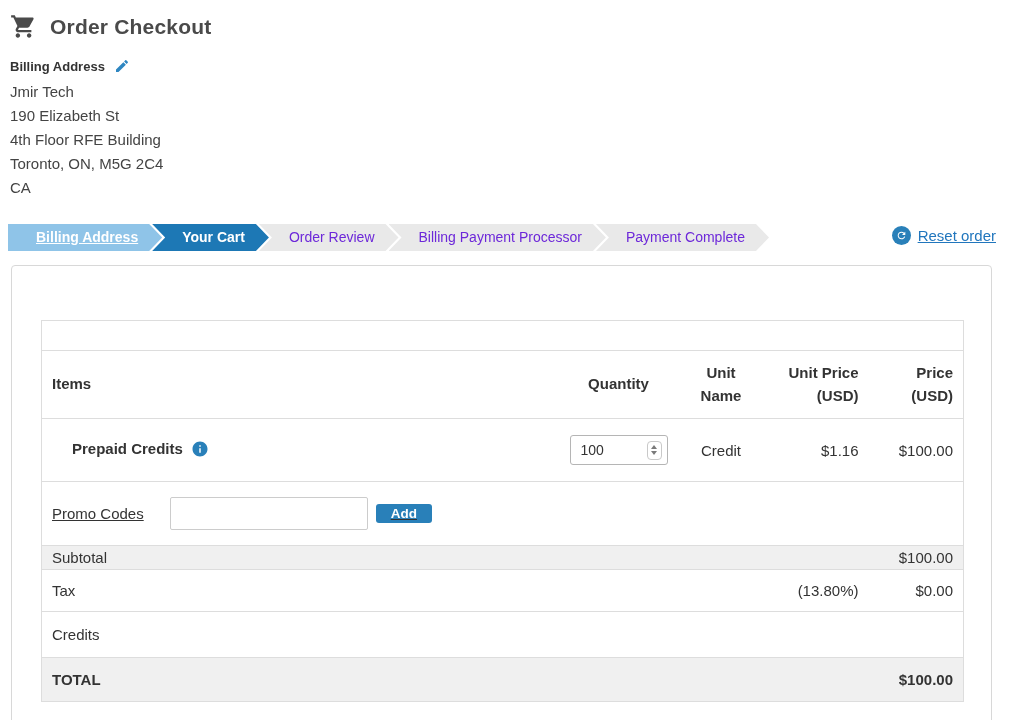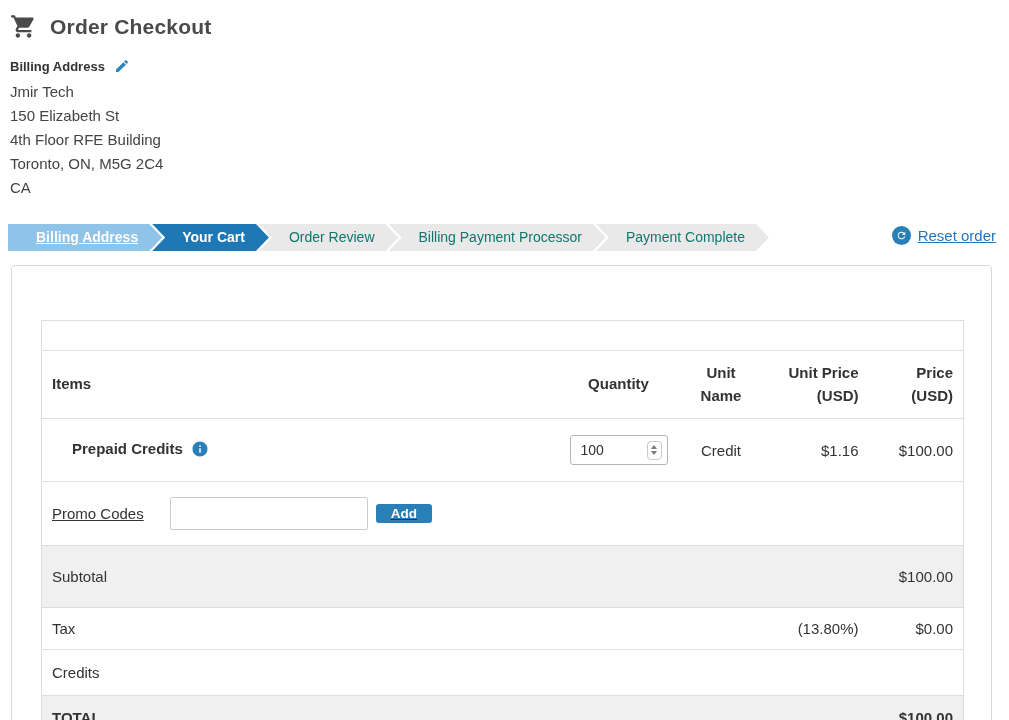--- a/index.html
+++ b/index.html
@@ -23,21 +23,21 @@
   .billing { margin: 18px 0 0 10px; }
   .billing-label-row { display: flex; align-items: center; gap: 9px; margin-bottom: 6px; }
   .billing-label { font-size: 13px; font-weight: bold; color: #333; }
   .billing-line { font-size: 15px; color: #444; line-height: 24px; }
 
   
   .stepper-row { position: relative; margin-top: 24px; height: 27px; }
   .steps { display: flex; height: 27px; padding-left: 8px; }
   .step {
     height: 27px; line-height: 27px;
-    font-size: 14px; color: #0f766e;
+    font-size: 14px; color: #6d28d9;
     background: #e9e9e9;
     padding: 0 24px 0 30px;
     white-space: nowrap;
     margin-left: -10px;
     clip-path: polygon(0 0, calc(100% - 13px) 0, 100% 50%, calc(100% - 13px) 100%, 0 100%, 13px 50%);
   }
   .step--visited {
     margin-left: 0;
     background: #8fc4e8; color: #fff; font-weight: bold; text-decoration: underline;
     padding-left: 28px;
@@ -103,21 +103,21 @@
     padding: 0 8px; font-size: 14px; font-family: "Liberation Sans", sans-serif;
   }
   .add-btn {
     margin-left: 8px; height: 19px; padding: 0 15px;
     background: #2980b9; color: #fff;
     border: none; border-radius: 3px;
     font-size: 13.5px; font-weight: bold; font-family: "Liberation Sans", sans-serif;
     cursor: pointer;
   }
 
-  .summary-row td { padding: 22px 10px; }
+  .summary-row td { padding: 3px 10px; }
   .tax-row td { padding: 12px 10px; }
   .credits-row td { padding: 14px 10px; }
   .total-row td { padding: 13px 10px; font-weight: bold; }
   .row-shaded td { background: #f0f0f0; }
 </style>
 </head>
 <body>
 
 <div class="page-header">
   <span style="display:inline-flex;">
@@ -131,21 +131,21 @@
 <div class="billing">
   <div class="billing-label-row">
     <span class="billing-label">Billing Address</span>
     <span style="display:inline-flex;cursor:pointer;">
       <svg width="16" height="16" viewBox="0 0 24 24">
           <path fill="#2e86c1" d="M3 17.25V21h3.75L17.81 9.94l-3.75-3.75L3 17.25zM20.71 7.04c.39-.39.39-1.02 0-1.41l-2.34-2.34c-.39-.39-1.02-.39-1.41 0l-1.83 1.83 3.75 3.75 1.83-1.83z"></path>
         </svg>
     </span>
   </div>
   <div class="billing-line">Jmir Tech</div>
-  <div class="billing-line">150 Elizabeth St</div>
+  <div class="billing-line">190 Elizabeth St</div>
   <div class="billing-line">4th Floor RFE Building</div>
   <div class="billing-line">Toronto, ON, M5G 2C4</div>
   <div class="billing-line">CA</div>
 </div>
 
 <div class="stepper-row">
   <div class="steps">
     <div class="step step--visited">Billing Address</div>
     <div class="step step--active">Your Cart</div>
     <div class="step">Order Review</div>

